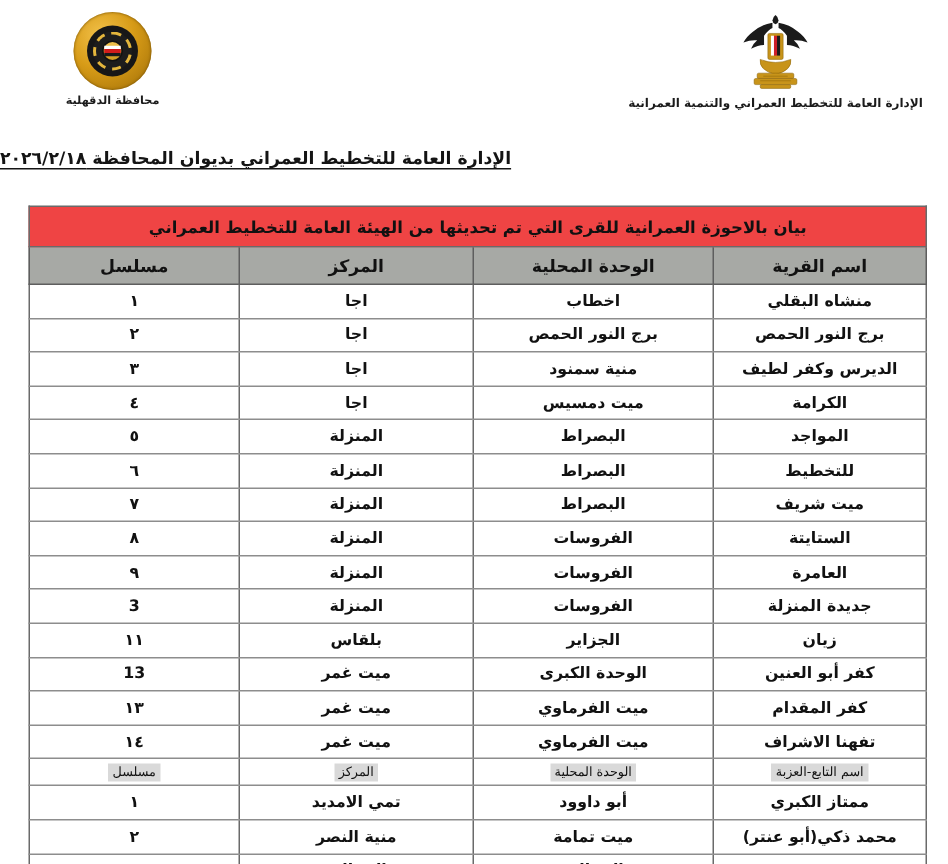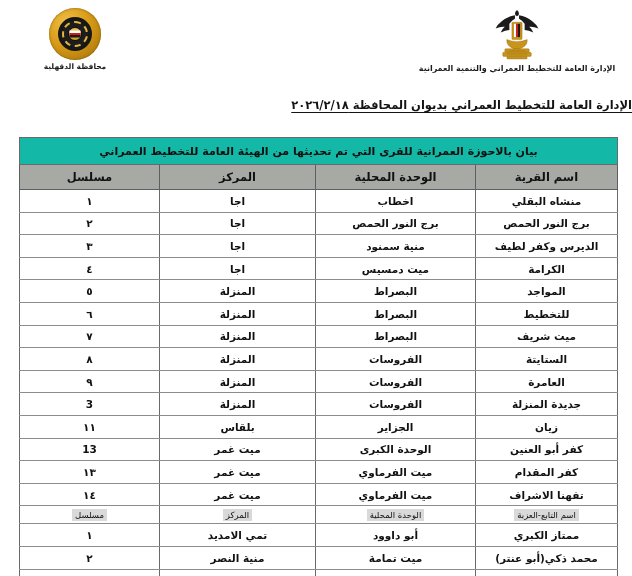--- a/index.html
+++ b/index.html
@@ -84,21 +84,21 @@
     height: 7px;
     transform: translate(-50%,-50%);
     background: linear-gradient(180deg,#ffffff 0 33%, #d11b1b 33% 66%, #1a1a1a 66% 100%);
   }
 
   
   .eagle { width: 52px; height: 56px; margin: 0 auto; display:block; }
 
   
   .doc-title {
-    text-align: right;
+    text-align: left;
     font-size: 11.5px;
     font-weight: bold;
     color: #141414;
     margin: 0 0 6px 0;
     padding: 0;
     text-decoration: underline;
     text-underline-offset: 3px;
   }
 
   
@@ -119,21 +119,21 @@
     text-align: center;
     vertical-align: middle;
     font-weight: bold;
     color: #111111;
     padding: 0;
   }
 
   .subtitle-cell {
     height: 26px;
     font-size: 11px;
-    background: #14b8a6;
+    background: #ef4444;
     letter-spacing: 0px;
   }
 
   thead.main-head th {
     height: 24px;
     background: #a7a9a5;
     font-size: 11.5px;
     border-color: #5e5e5e;
   }
 

